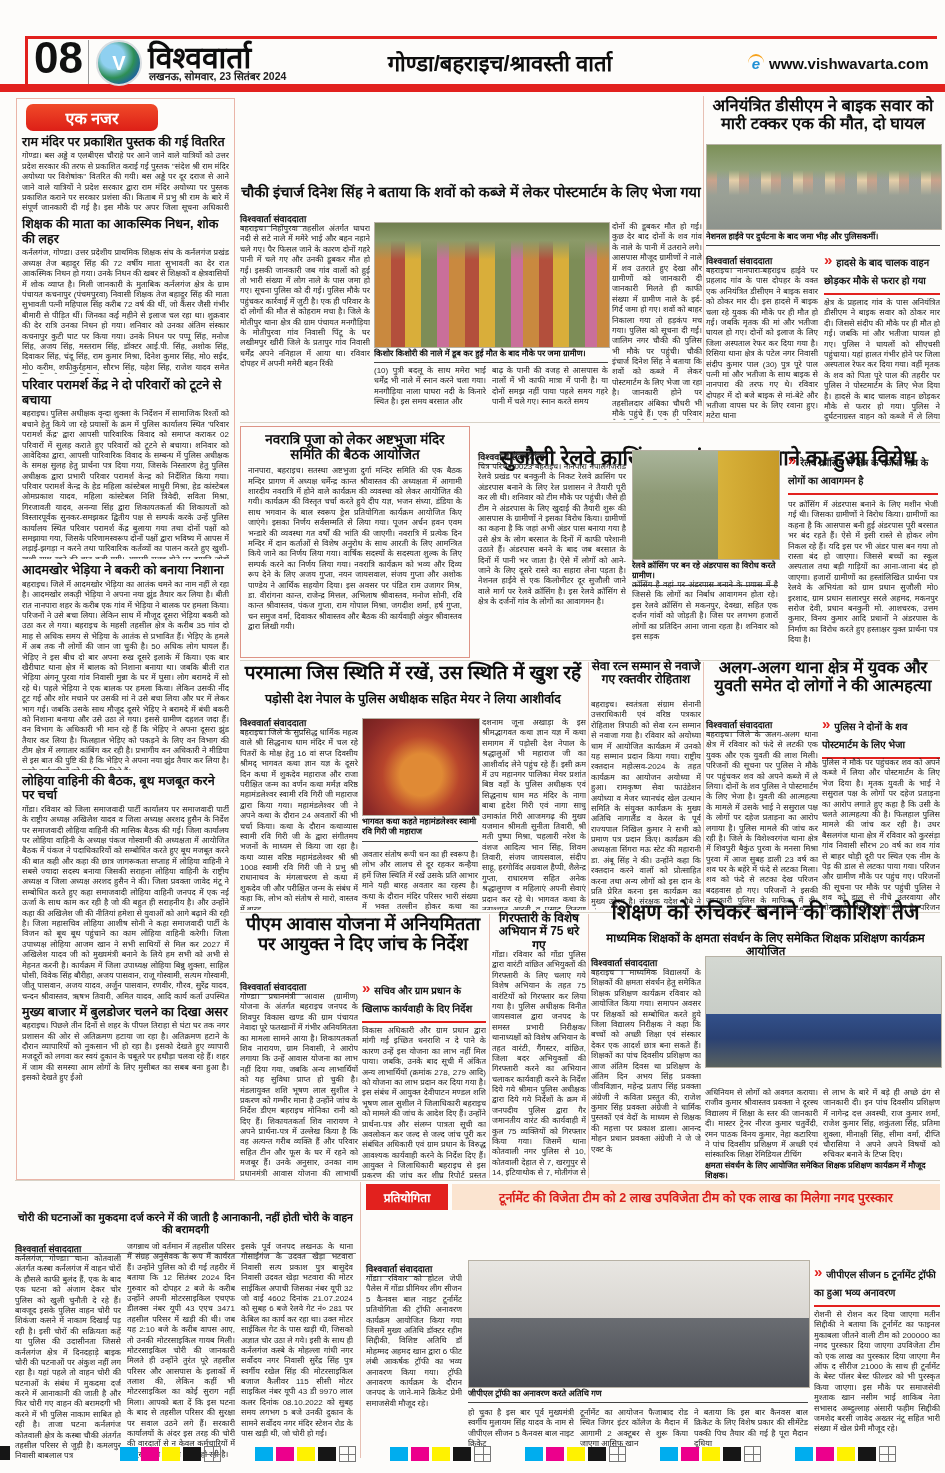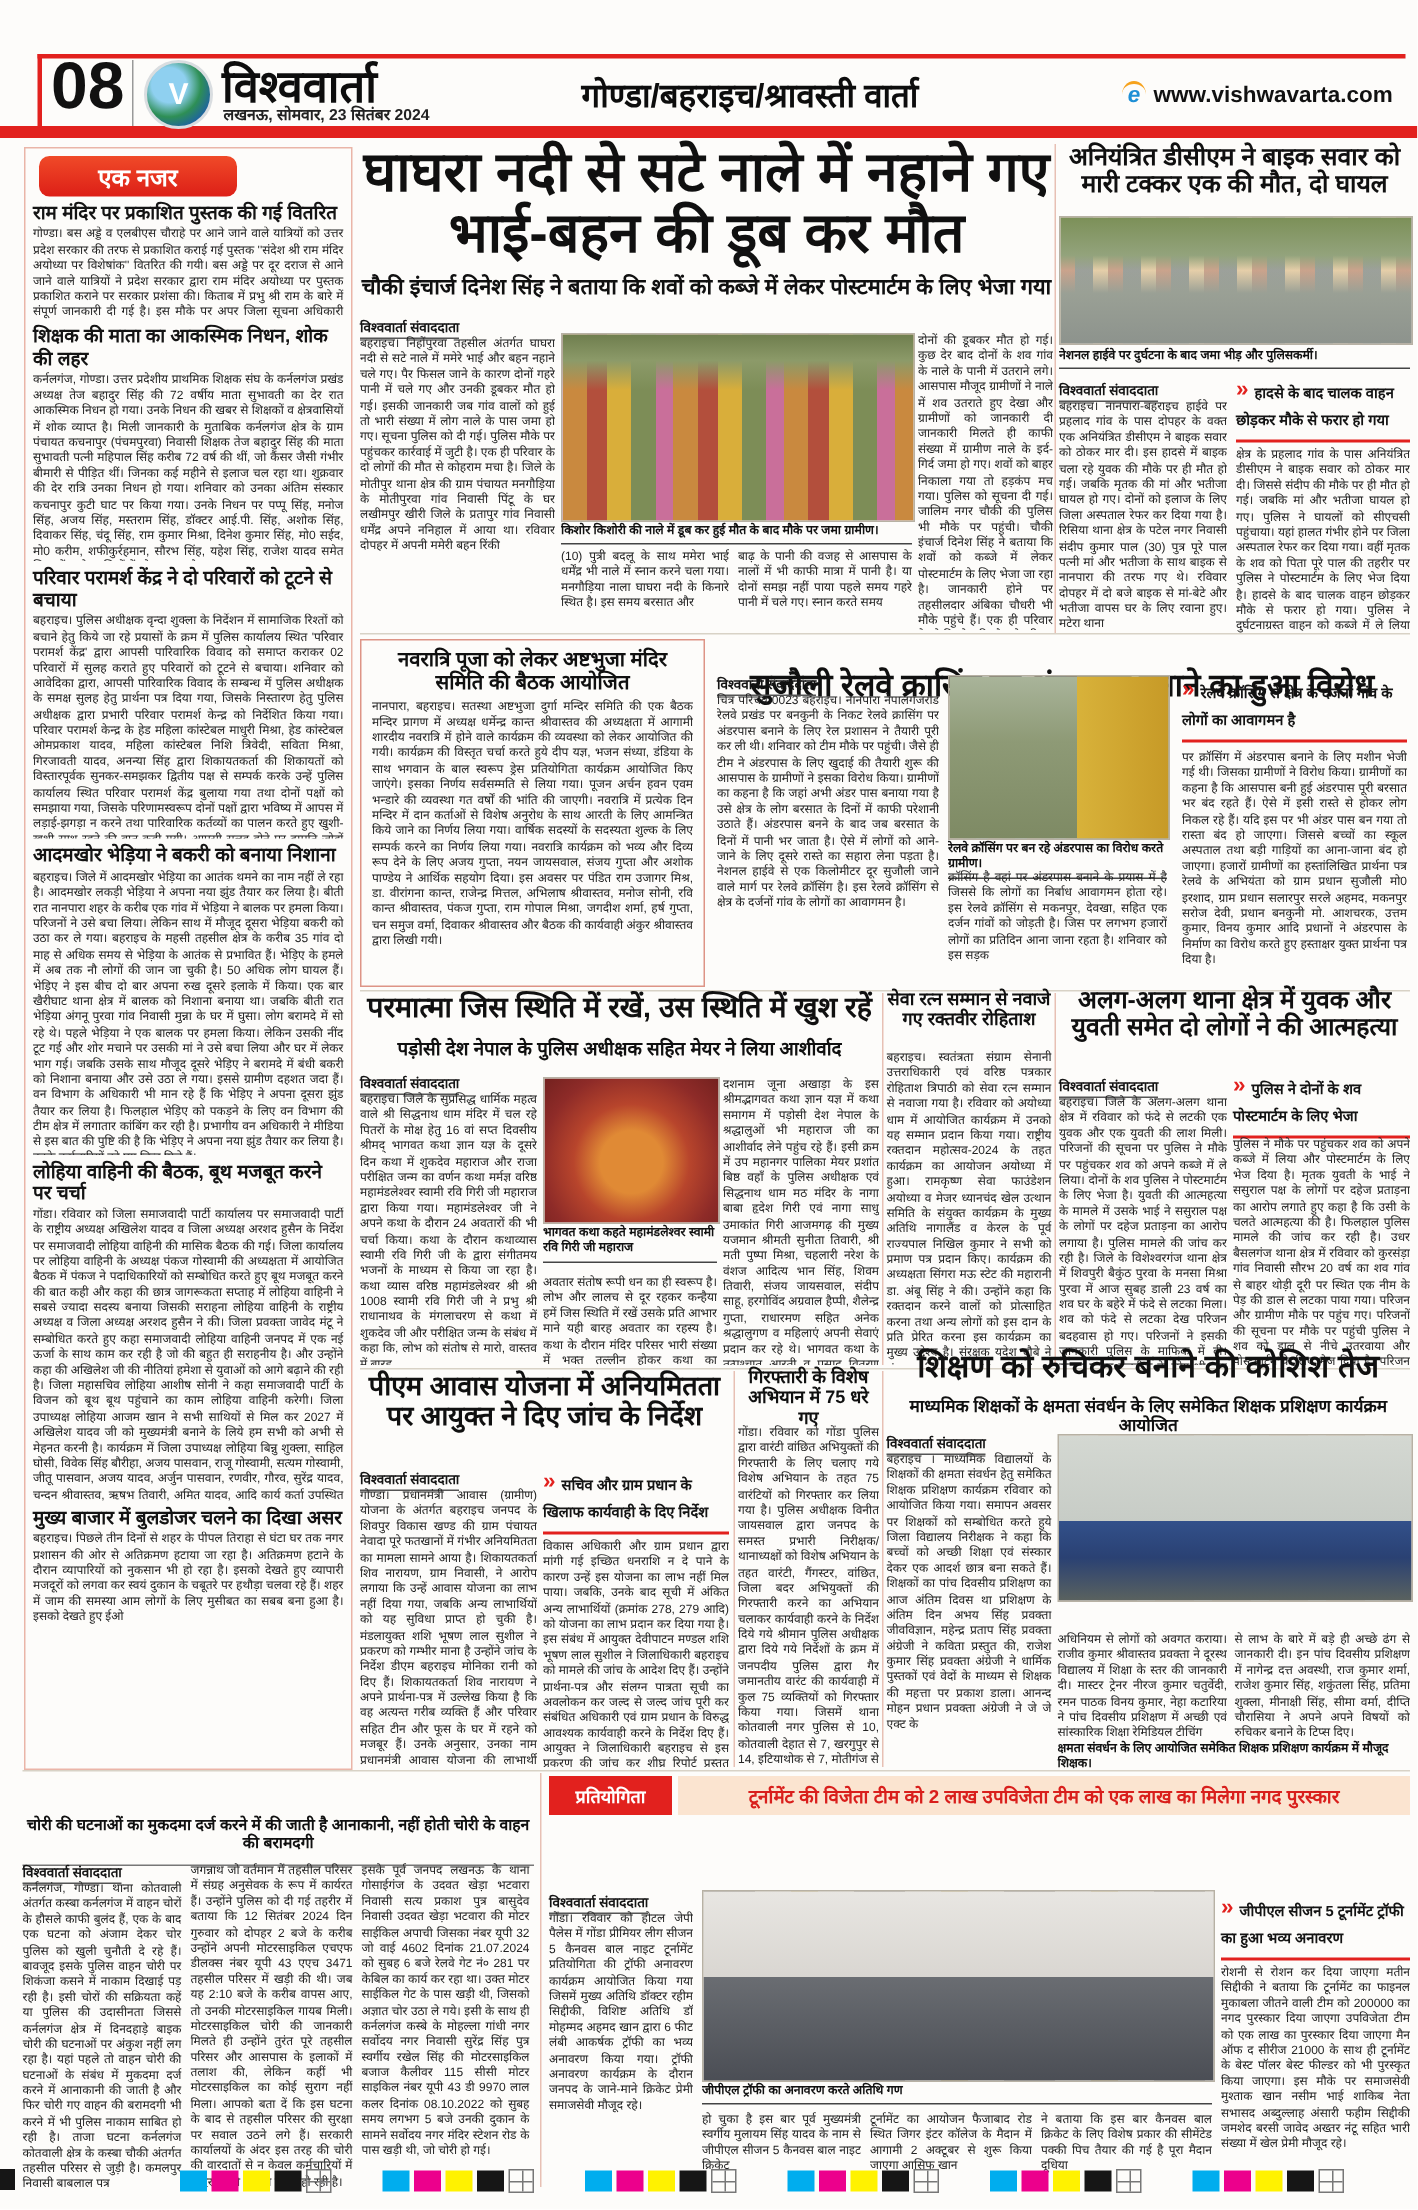--- a/index.html
+++ b/index.html
@@ -76,21 +76,20 @@
     <div>
       <div class="ek-item-h">लोहिया वाहिनी की बैठक, बूथ मजबूत करने पर चर्चा</div>
       <div class="body-txt" style="max-height:196px;">गोंडा। रविवार को जिला समाजवादी पार्टी कार्यालय पर समाजवादी पार्टी के राष्ट्रीय अध्यक्ष अखिलेश यादव व जिला अध्यक्ष अरशद हुसैन के निर्देश पर समाजवादी लोहिया वाहिनी की मासिक बैठक की गई। जिला कार्यालय पर लोहिया वाहिनी के अध्यक्ष पंकज गोस्वामी की अध्यक्षता में आयोजित बैठक में पंकज ने पदाधिकारियों को सम्बोधित करते हुए बूथ मजबूत करने की बात कही और कहा की छात्र जागरूकता सप्ताह में लोहिया वाहिनी ने सबसे ज्यादा सदस्य बनाया जिसकी सराहना लोहिया वाहिनी के राष्ट्रीय अध्यक्ष व जिला अध्यक्ष अरशद हुसैन ने की। जिला प्रवक्ता जावेद मंटू ने सम्बोधित करते हुए कहा समाजवादी लोहिया वाहिनी जनपद में एक नई ऊर्जा के साथ काम कर रही है जो की बहुत ही सराहनीय है। और उन्होंने कहा की अखिलेश जी की नीतियां हमेशा से युवाओं को आगे बढ़ाने की रही है। जिला महासचिव लोहिया आशीष सोनी ने कहा समाजवादी पार्टी के विजन को बूथ बूथ पहुंचाने का काम लोहिया वाहिनी करेगी। जिला उपाध्यक्ष लोहिया आजम खान ने सभी साथियों से मिल कर 2027 में अखिलेश यादव जी को मुख्यमंत्री बनाने के लिये हम सभी को अभी से मेहनत करनी है। कार्यक्रम में जिला उपाध्यक्ष लोहिया बिन्नु शुक्ला, साहिल घोसी, विवेक सिंह बौरीहा, अजय पासवान, राजू गोस्वामी, सत्यम गोस्वामी, जीतू पासवान, अजय यादव, अर्जुन पासवान, रणवीर, गौरव, सुरेंद्र यादव, चन्दन श्रीवास्तव, ऋषभ तिवारी, अमित यादव, आदि कार्य कर्ता उपस्थित रहे।</div>
     </div>
     <div>
       <div class="ek-item-h">मुख्य बाजार में बुलडोजर चलने का दिखा असर</div>
       <div class="body-txt" style="max-height:160px;">बहराइच। पिछले तीन दिनों से शहर के पीपल तिराहा से घंटा घर तक नगर प्रशासन की ओर से अतिक्रमण हटाया जा रहा है। अतिक्रमण हटाने के दौरान व्यापारियों को नुकसान भी हो रहा है। इसको देखते हुए व्यापारी मजदूरों को लगवा कर स्वयं दुकान के चबूतरे पर हथौड़ा चलवा रहे हैं। शहर में जाम की समस्या आम लोगों के लिए मुसीबत का सबब बना हुआ है। इसको देखते हुए ईओ</div>
     </div>
   </div>
 
-  <div class="abs hl" style="left:240px;top:94px;width:462px;font-size:37px;">घाघरा नदी से सटे नाले में नहाने गए भाई-बहन की डूब कर मौत</div>
   <div class="abs hl" style="left:240px;top:184px;width:462px;font-size:14.5px;font-weight:bold;">चौकी इंचार्ज दिनेश सिंह ने बताया कि शवों को कब्जे में लेकर पोस्टमार्टम के लिए भेजा गया</div>
   <div class="abs" style="left:240px;top:208px;"><span class="byline">विश्ववार्ता संवाददाता</span></div>
 
   <div class="abs body-txt" style="left:240px;top:224px;width:130px;height:196px;">बहराइच। निहोंपुरवा तहसील अंतर्गत घाघरा नदी से सटे नाले में ममेरे भाई और बहन नहाने चले गए। पैर फिसल जाने के कारण दोनों गहरे पानी में चले गए और उनकी डूबकर मौत हो गई। इसकी जानकारी जब गांव वालों को हुई तो भारी संख्या में लोग नाले के पास जमा हो गए। सूचना पुलिस को दी गई। पुलिस मौके पर पहुंचकर कार्रवाई में जुटी है। एक ही परिवार के दो लोगों की मौत से कोहराम मचा है। जिले के मोतीपुर थाना क्षेत्र की ग्राम पंचायत मनगौड़िया के मोतीपुरवा गांव निवासी पिंटू के घर लखीमपुर खीरी जिले के प्रतापुर गांव निवासी धर्मेंद्र अपने ननिहाल में आया था। रविवार दोपहर में अपनी ममेरी बहन रिंकी</div>
 
   <div class="abs photo" style="left:374px;top:222px;width:234px;height:124px;
        background:
         linear-gradient(180deg,#6f7e4e 0%,#8c9a69 14%,rgba(0,0,0,0) 30%),
         repeating-linear-gradient(90deg,#c9893f 0 16px,#b34f3c 16px 30px,#d9ae3a 30px 46px,#7d8d57 46px 62px,#c96f9a 62px 74px);"></div>
   <div class="abs caption" style="left:374px;top:347px;width:234px;">किशोर किशोरी की नाले में डूब कर हुई मौत के बाद मौके पर जमा ग्रामीण।</div>
@@ -193,21 +192,21 @@
        background:
         linear-gradient(180deg,#d4d8d2 0%,#c7ccc6 52%,rgba(0,0,0,0) 52%),
         linear-gradient(180deg,rgba(0,0,0,0) 52%,#32508a 52%,#2a4173 74%,#5a625f 100%),
         repeating-linear-gradient(90deg,rgba(160,100,60,.35) 0 14px,rgba(240,240,235,.35) 14px 26px,rgba(220,130,60,.35) 26px 38px);"></div>
   <div class="abs caption" style="left:705px;top:1127px;width:235px;margin-top:32px;">क्षमता संवर्धन के लिए आयोजित समेकित शिक्षक प्रशिक्षण कार्यक्रम में मौजूद शिक्षक।</div>
   <div class="abs body-txt" style="left:823px;top:1088px;width:117px;height:90px;">से लाभ के बारे में बड़े ही अच्छे ढंग से जानकारी दी। इन पांच दिवसीय प्रशिक्षण में नागेन्द्र दत्त अवस्थी, राज कुमार शर्मा, राजेश कुमार सिंह, शकुंतला सिंह, प्रतिमा शुक्ला, मीनाक्षी सिंह, सीमा वर्मा, दीप्ति चौरासिया ने अपने अपने विषयों को रुचिकर बनाने के टिप्स दिए।</div>
   <div class="abs body-txt" style="left:705px;top:1088px;width:113px;height:90px;">अधिनियम से लोगों को अवगत कराया। राजीव कुमार श्रीवास्तव प्रवक्ता ने दूरस्थ विद्यालय में शिक्षा के स्तर की जानकारी दी। मास्टर ट्रेनर नीरज कुमार चतुर्वेदी, रमन पाठक विनय कुमार, नेहा कटारिया ने पांच दिवसीय प्रशिक्षण में अच्छी एवं सांस्कारिक शिक्षा रेमिडियल टीचिंग</div>
 
   <div class="abs hdiv" style="left:15px;top:1180px;width:925px;"></div>
 
-  <div class="abs hl" style="left:15px;top:1212px;width:341px;font-size:10.5px;font-weight:bold;border-bottom:1px solid #777;padding-bottom:7px;">चोरी की घटनाओं का मुकदमा दर्ज करने में की जाती है आनाकानी, नहीं होती चोरी के वाहन की बरामदगी</div>
+  <div class="abs hl" style="left:15px;top:1212px;width:341px;font-size:10.5px;font-weight:bold;border-bottom:1px solid #777;padding-bottom:17px;">चोरी की घटनाओं का मुकदमा दर्ज करने में की जाती है आनाकानी, नहीं होती चोरी के वाहन की बरामदगी</div>
   <div class="abs" style="left:15px;top:1238px;"><span class="byline">विश्ववार्ता संवाददाता</span></div>
   <div class="abs body-txt" style="left:15px;top:1254px;width:106px;height:204px;">कर्नलगंज, गोण्डा। थाना कोतवाली अंतर्गत कस्बा कर्नलगंज में वाहन चोरों के हौसले काफी बुलंद हैं, एक के बाद एक घटना को अंजाम देकर चोर पुलिस को खुली चुनौती दे रहे हैं। बावजूद इसके पुलिस वाहन चोरी पर शिकंजा कसने में नाकाम दिखाई पड़ रही है। इसी चोरों की सक्रियता कहें या पुलिस की उदासीनता जिससे कर्नलगंज क्षेत्र में दिनदहाड़े बाइक चोरी की घटनाओं पर अंकुश नहीं लग रहा है। यहां पहले तो वाहन चोरी की घटनाओं के संबंध में मुकदमा दर्ज करने में आनाकानी की जाती है और फिर चोरी गए वाहन की बरामदगी भी करने में भी पुलिस नाकाम साबित हो रही है। ताजा घटना कर्नलगंज कोतवाली क्षेत्र के कस्बा चौकी अंतर्गत तहसील परिसर से जुड़ी है। कमलपुर निवासी बाबूलाल पुत्र</div>
   <div class="abs body-txt" style="left:127px;top:1242px;width:108px;height:216px;">जगन्नाथ जो वर्तमान में तहसील परिसर में संग्रह अनुसेवक के रूप में कार्यरत हैं। उन्होंने पुलिस को दी गई तहरीर में बताया कि 12 सितंबर 2024 दिन गुरुवार को दोपहर 2 बजे के करीब उन्होंने अपनी मोटरसाइकिल एचएफ डीलक्स नंबर यूपी 43 एएच 3471 तहसील परिसर में खड़ी की थी। जब यह 2:10 बजे के करीब वापस आए, तो उनकी मोटरसाइकिल गायब मिली। मोटरसाइकिल चोरी की जानकारी मिलते ही उन्होंने तुरंत पूरे तहसील परिसर और आसपास के इलाकों में तलाश की, लेकिन कहीं भी मोटरसाइकिल का कोई सुराग नहीं मिला। आपको बता दें कि इस घटना के बाद से तहसील परिसर की सुरक्षा पर सवाल उठने लगे हैं। सरकारी कार्यालयों के अंदर इस तरह की चोरी की वारदातों से न केवल कर्मचारियों में असुरक्षा की भावना उत्पन्न हो रही है।</div>
   <div class="abs body-txt" style="left:241px;top:1242px;width:112px;height:216px;">इसके पूर्व जनपद लखनऊ के थाना गोसाईगंज के उदवत खेड़ा भटवारा निवासी सत्य प्रकाश पुत्र बासुदेव निवासी उदवत खेड़ा भटवारा की मोटर साईकिल अपाची जिसका नंबर यूपी 32 जो वाई 4602 दिनांक 21.07.2024 को सुबह 6 बजे रेलवे गेट नं० 281 पर केबिल का कार्य कर रहा था। उक्त मोटर साईकिल गेट के पास खड़ी थी, जिसको अज्ञात चोर उठा ले गये। इसी के साथ ही कर्नलगंज कस्बे के मोहल्ला गांधी नगर सर्वोदय नगर निवासी सुरेंद्र सिंह पुत्र स्वर्गीय रखेल सिंह की मोटरसाइकिल बजाज कैलीवर 115 सीसी मोटर साइकिल नंबर यूपी 43 डी 9970 लाल कलर दिनांक 08.10.2022 को सुबह समय लगभग 5 बजे उनकी दुकान के सामने सर्वोदय नगर मंदिर स्टेशन रोड के पास खड़ी थी, जो चोरी हो गई।</div>
 
   <div class="abs vdiv" style="left:360px;top:1182px;height:276px;"></div>
 
   <div class="abs" style="left:366px;top:1184px;width:82px;height:26px;background:#e2211e;color:#fff;
        font-size:12px;font-weight:800;display:flex;align-items:center;justify-content:center;">प्रतियोगिता</div>
   <div class="abs" style="left:452px;top:1184px;width:488px;height:26px;background:#fbe4d0;color:#d91f1c;

